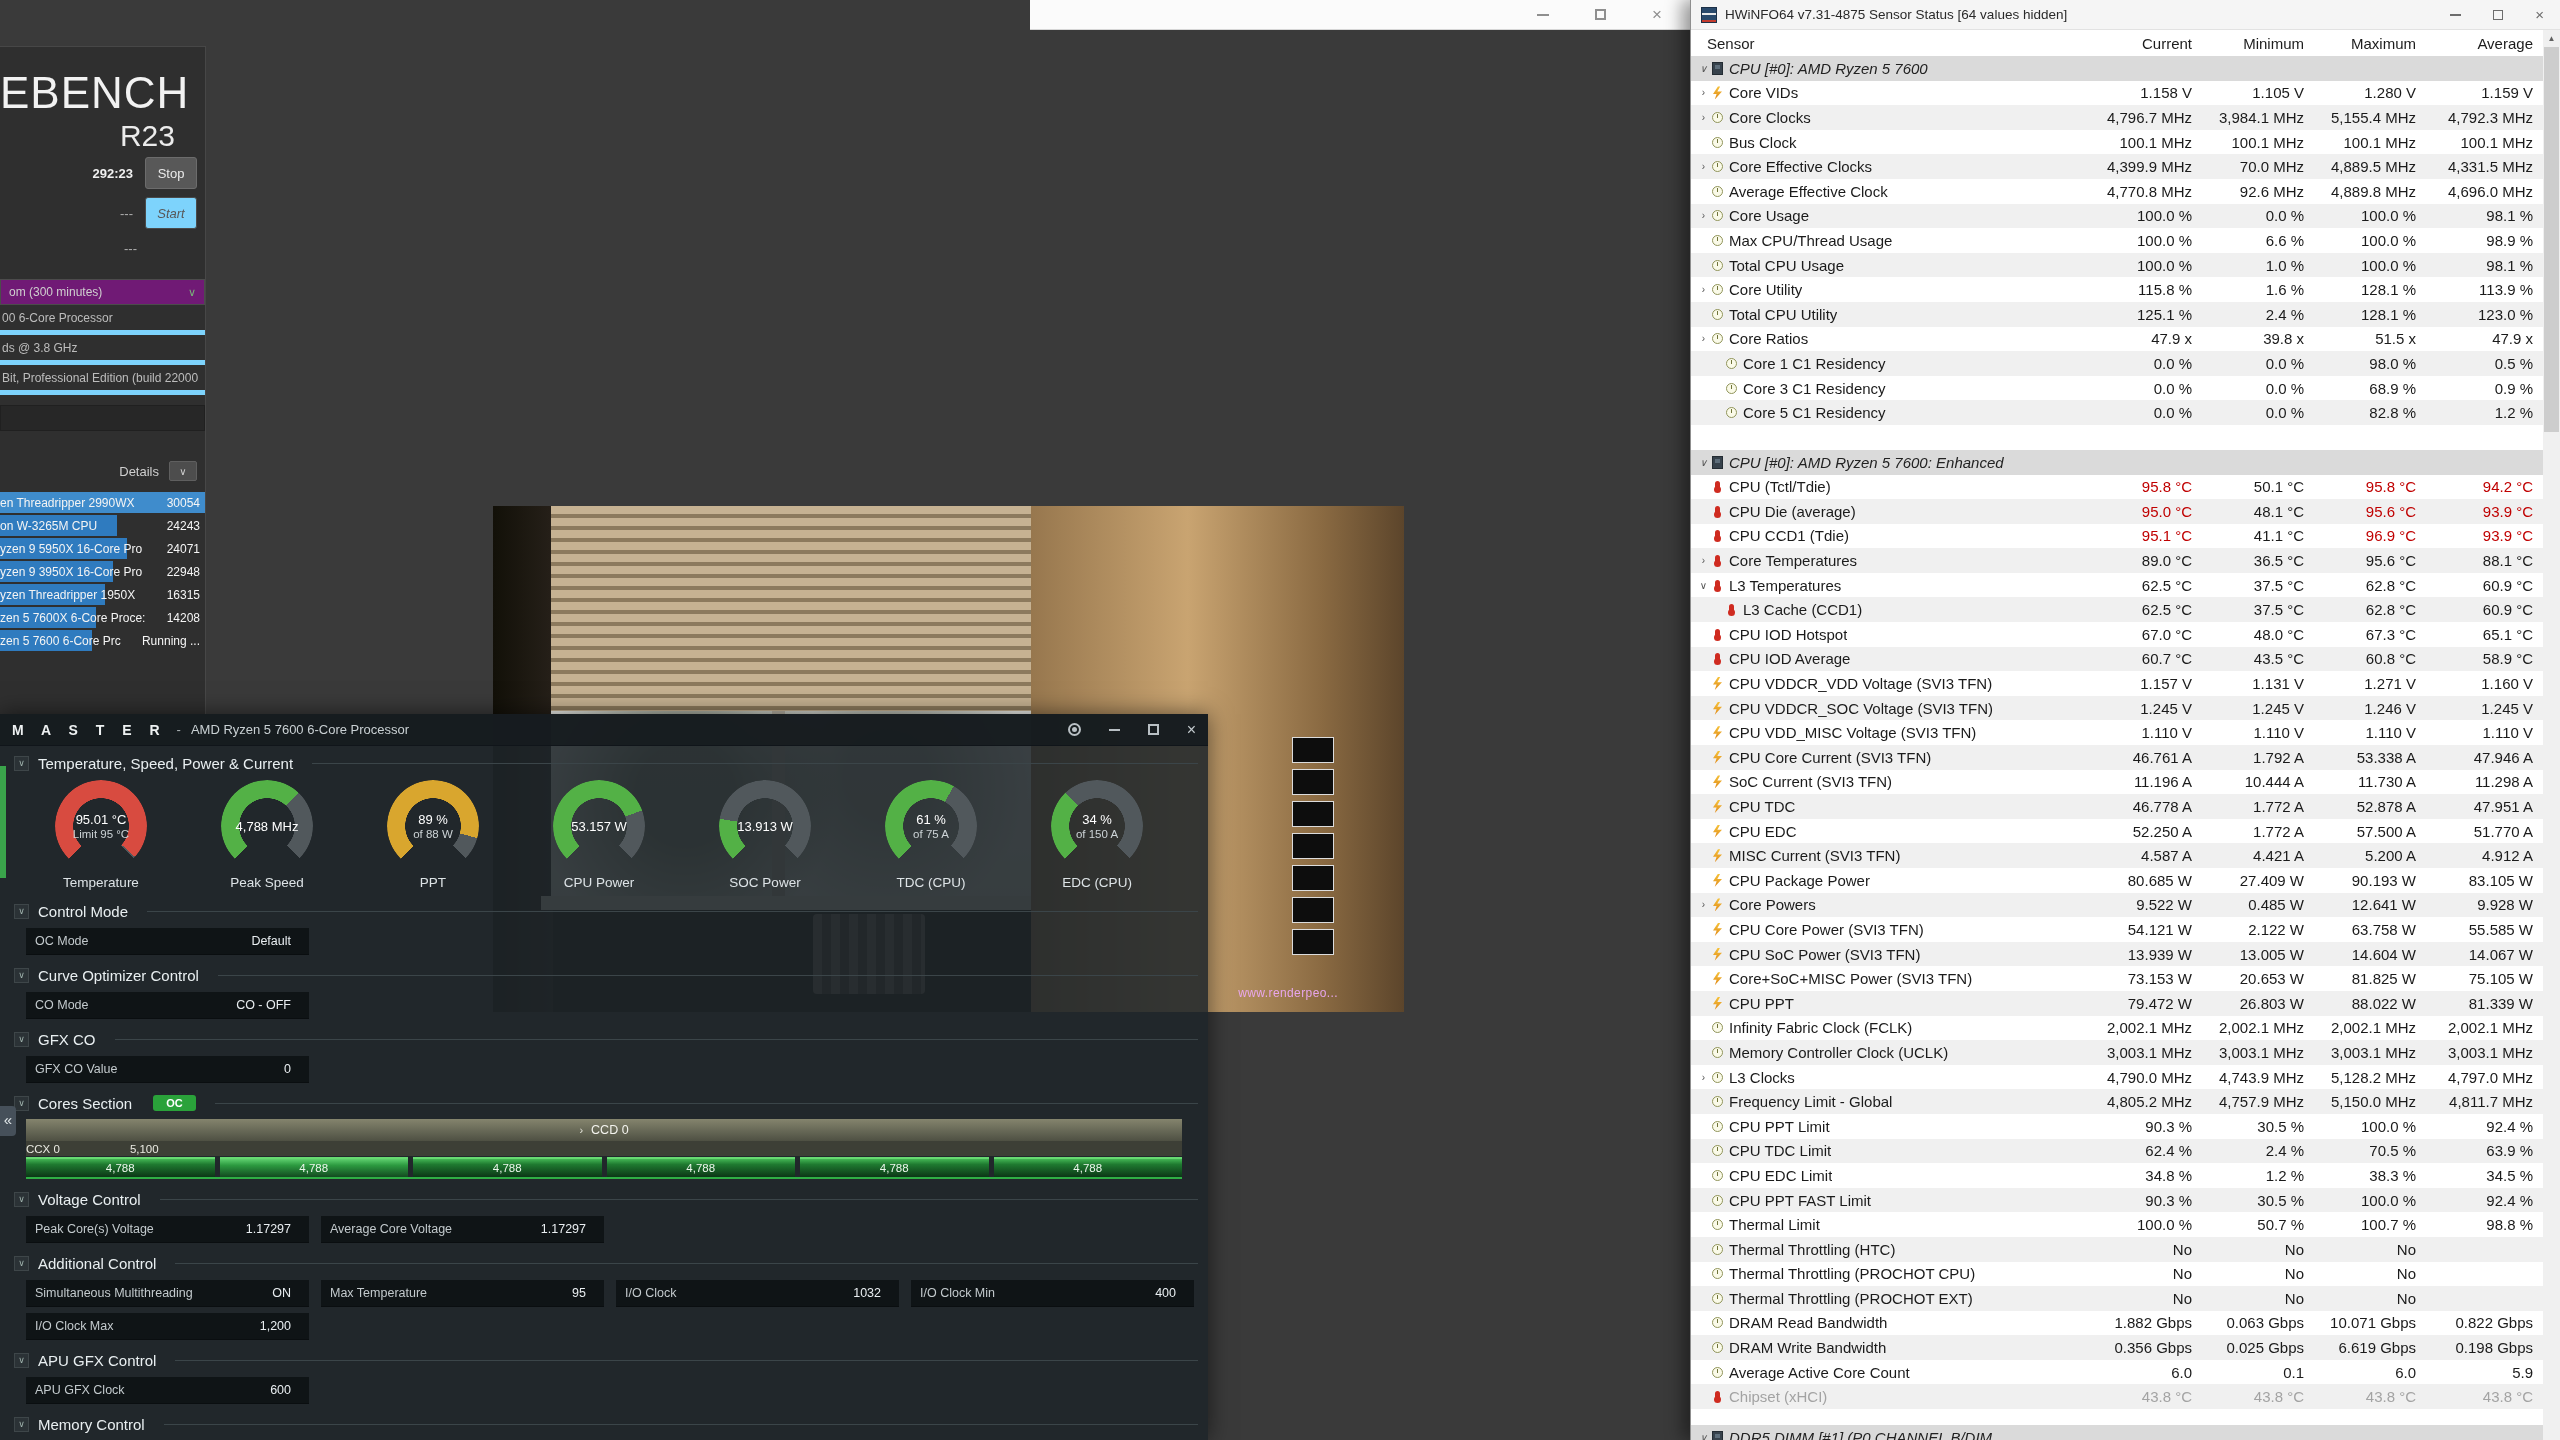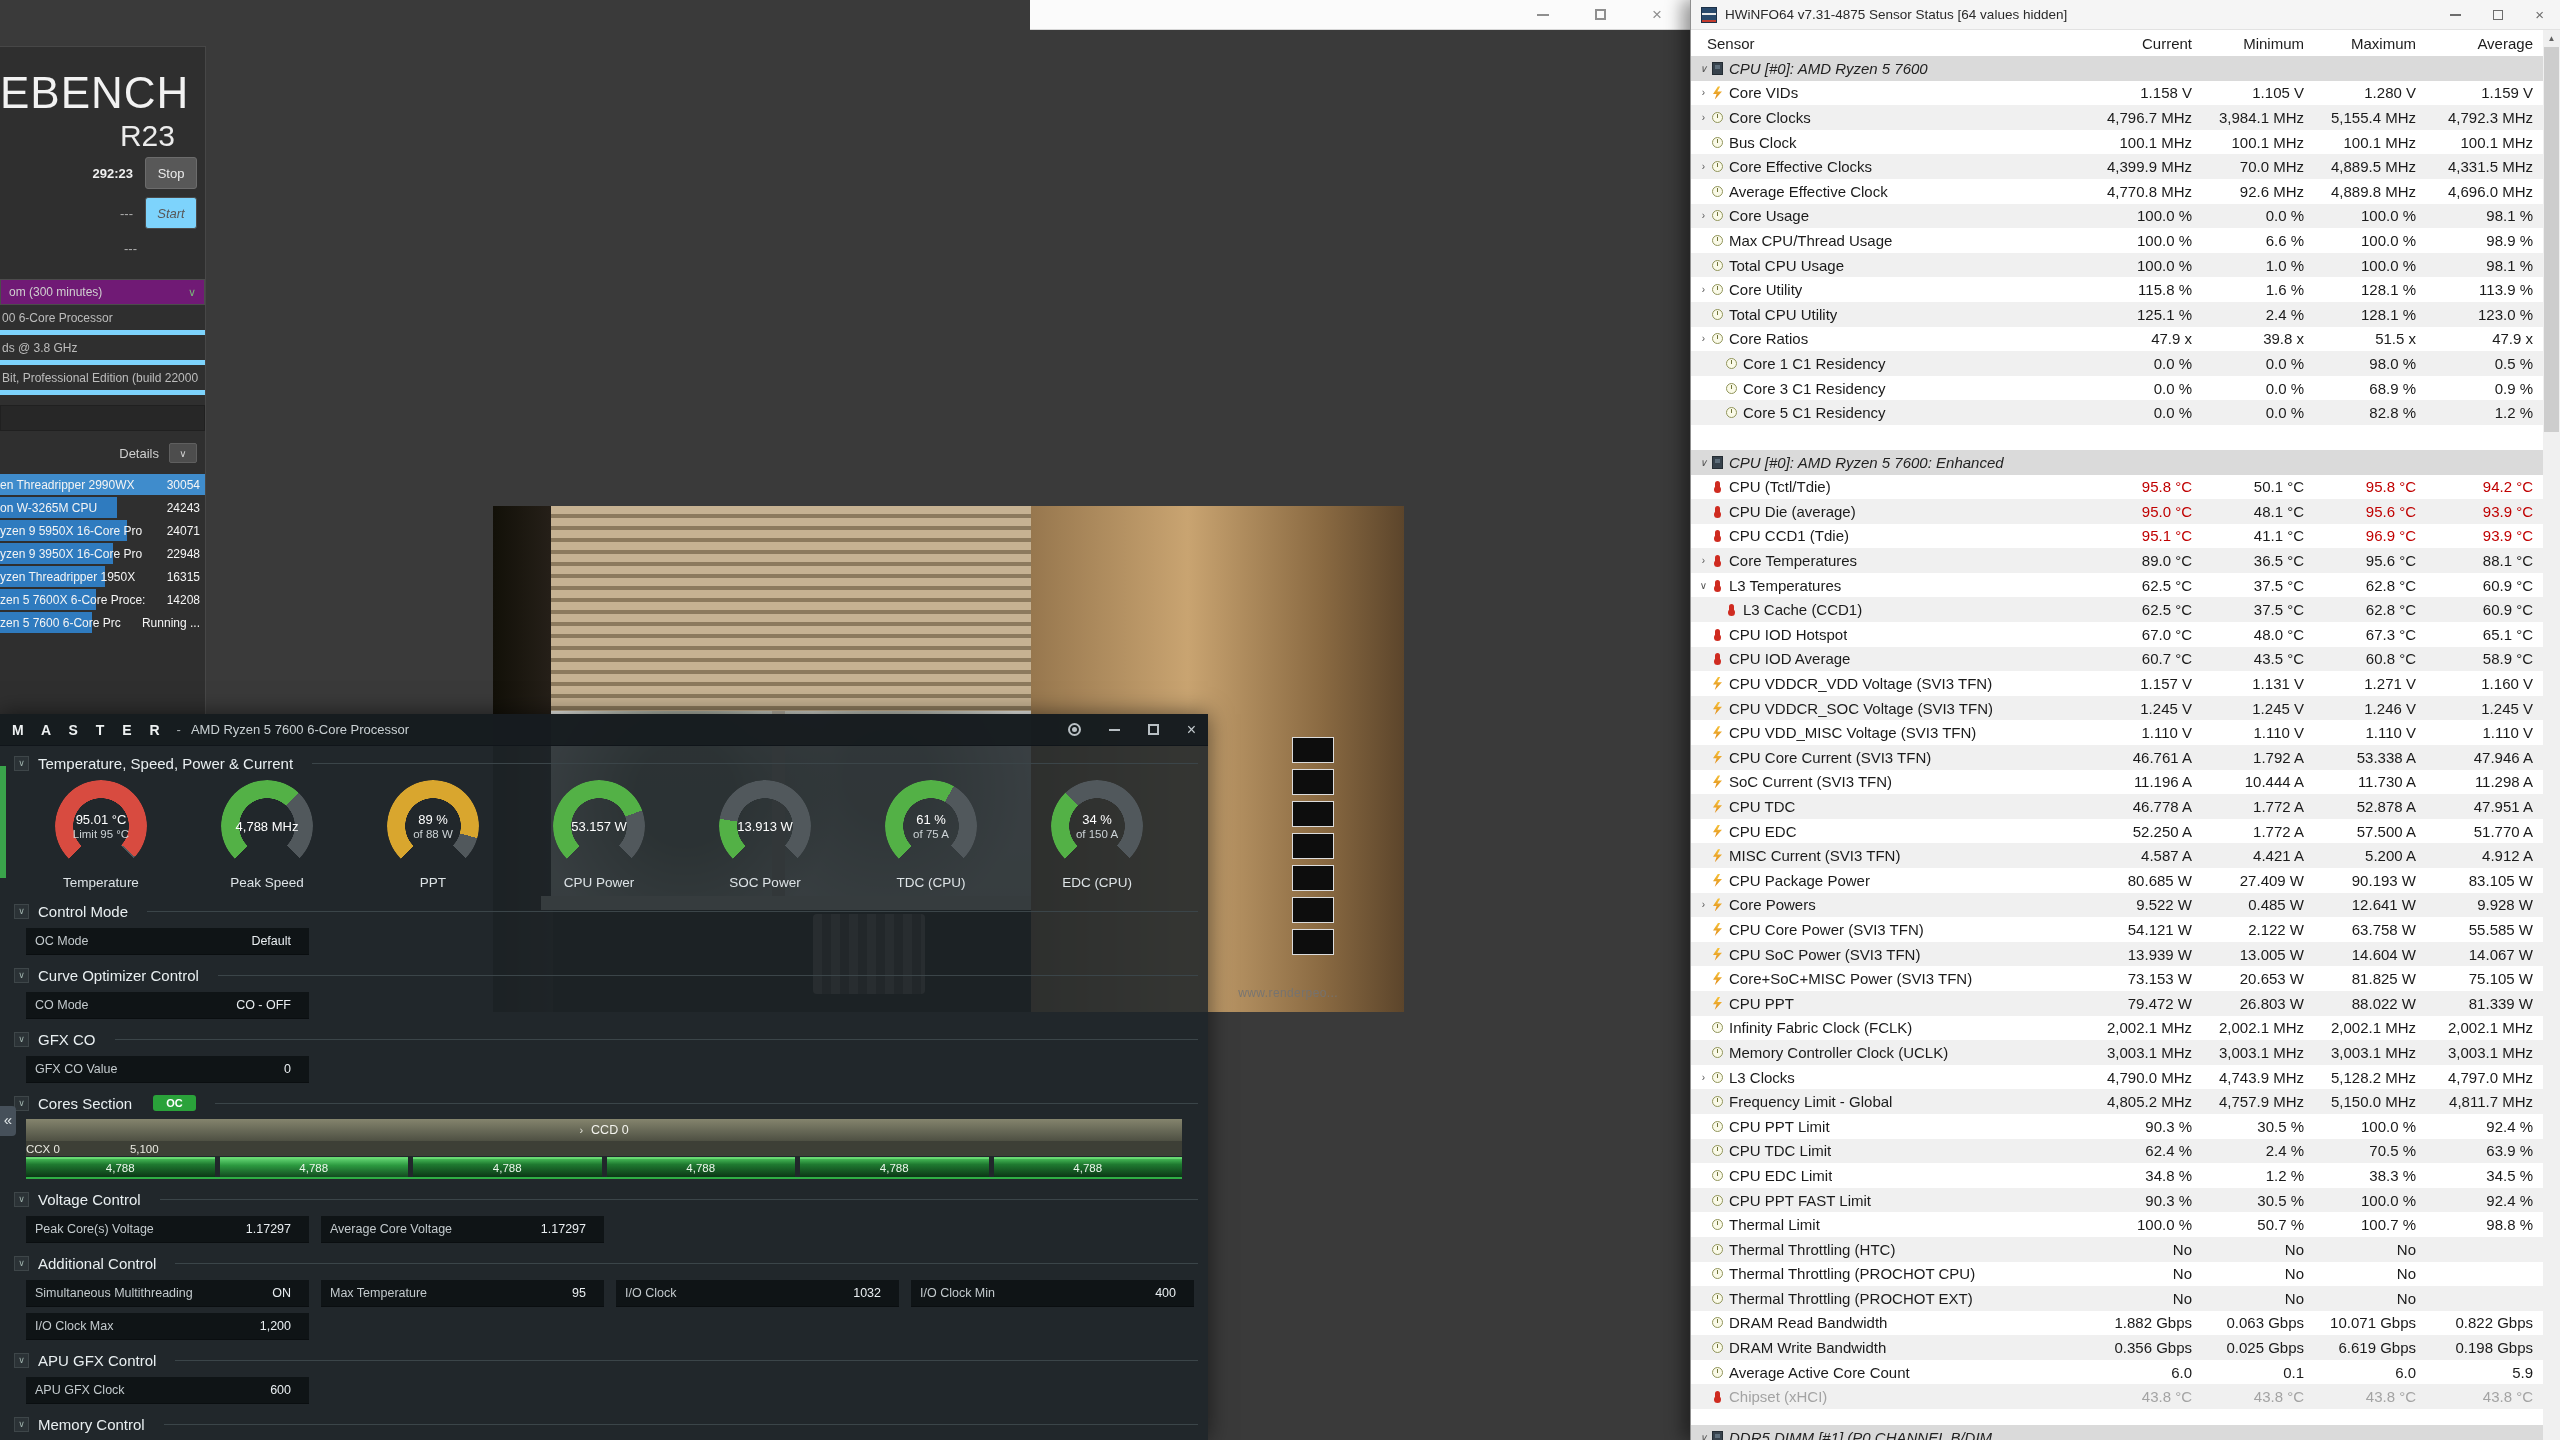--- a/index.html
+++ b/index.html
@@ -26,40 +26,40 @@
                  linear-gradient(180deg,#f0f1ec,#dde1d6);}
   .ph-window::after{content:"";position:absolute;left:46%;top:0;width:13px;height:100%;background:#b6b0a2;}
   .ph-sill{position:absolute;left:48px;top:390px;width:497px;height:14px;background:#d9d4c8;}
   .ph-floor{position:absolute;left:60px;top:404px;width:480px;height:102px;background:#141109;}
   .ph-radiator{position:absolute;left:320px;top:408px;width:112px;height:80px;border-radius:4px;
       background:repeating-linear-gradient(90deg,#6e665b 0 9px,#403a32 9px 18px);}
   .ph-wall{position:absolute;left:538px;top:0;right:0;height:100%;
       background:linear-gradient(90deg,#97774e,#c9a471 42%,#8a6a42 78%,#5c452b);}
   .ph-frames{position:absolute;left:799px;top:231px;width:42px;display:flex;flex-direction:column;gap:6px;}
   .ph-frame{height:26px;background:#0d0d0d;border:1px solid #dcdcdc;}
-  .ph-mark{position:absolute;right:66px;bottom:12px;font-size:12px;color:#737373;opacity:.9;letter-spacing:.4px;}
+  .ph-mark{position:absolute;right:66px;bottom:12px;font-size:12px;color:#f0abfc;opacity:.9;letter-spacing:.4px;}
 
   
   #cb{position:absolute;left:0;top:46px;width:206px;height:672px;background:#2f2f2f;
       border:1px solid #474747;border-left:none;color:#e8e8e8;}
   .cb-logo1{font-size:44px;font-weight:300;color:#f2f2f2;line-height:1;margin-top:24px;letter-spacing:1px;}
   .cb-logo2{font-size:30px;color:#ececec;text-align:right;padding-right:30px;margin-top:4px;font-weight:300;}
   .cb-runrow{display:flex;align-items:center;justify-content:flex-end;gap:12px;padding-right:8px;height:40px;}
   .cb-timer{font-size:13px;font-weight:bold;color:#f0f0f0;}
   .cb-dash{font-size:13px;color:#b0b0b0;}
   .cb-btn{width:52px;height:32px;background:#585858;border:1px solid #6c6c6c;border-radius:3px;
           font-size:13px;color:#eaeaea;display:flex;align-items:center;justify-content:center;}
   .cb-btn.disabled{background:#7dd3fc;border-color:#4a4a4a;color:#585858;font-style:italic;}
   .cb-drop{margin-top:16px;height:26px;background:#701a75;border:1px solid #4c4c4c;display:flex;
            align-items:center;padding:4px 8px;font-size:12px;color:#cfcfcf;}
   .cb-drop .chev{margin-left:auto;color:#79b47a;font-size:11px;}
   .cb-info{font-size:12px;color:#bdbdbd;height:30px;display:flex;align-items:center;
            border-bottom:5px solid #7dd3fc;padding-left:2px;}
   .cb-empty{height:26px;background:#272727;border:1px solid #202020;margin-top:10px;}
-  .cb-details{margin-top:12px;display:flex;justify-content:flex-end;align-items:center;gap:10px;padding-right:8px;}
+  .cb-details{margin-top:30px;display:flex;justify-content:flex-end;align-items:center;gap:10px;padding-right:8px;}
   .cb-details-label{font-size:13px;color:#cfcfcf;}
   .cb-details-btn{width:28px;height:20px;background:#4d4d4d;border:1px solid #5f5f5f;border-radius:2px;
                   color:#cfcfcf;font-size:10px;display:flex;align-items:center;justify-content:center;}
   #cb-list{margin-top:10px;}
   .cb-item{position:relative;height:23px;display:flex;align-items:center;font-size:12px;color:#f4f4f4;overflow:hidden;}
   .cb-bar{position:absolute;left:0;top:1px;bottom:1px;background:#2f7bbf;}
   .cb-item.sel .cb-bar{width:100% !important;background:#3f8ccc;}
   .cb-name{position:relative;z-index:1;white-space:nowrap;}
   .cb-score{position:relative;z-index:1;margin-left:auto;padding-right:5px;color:#f6f6f6;}
 

